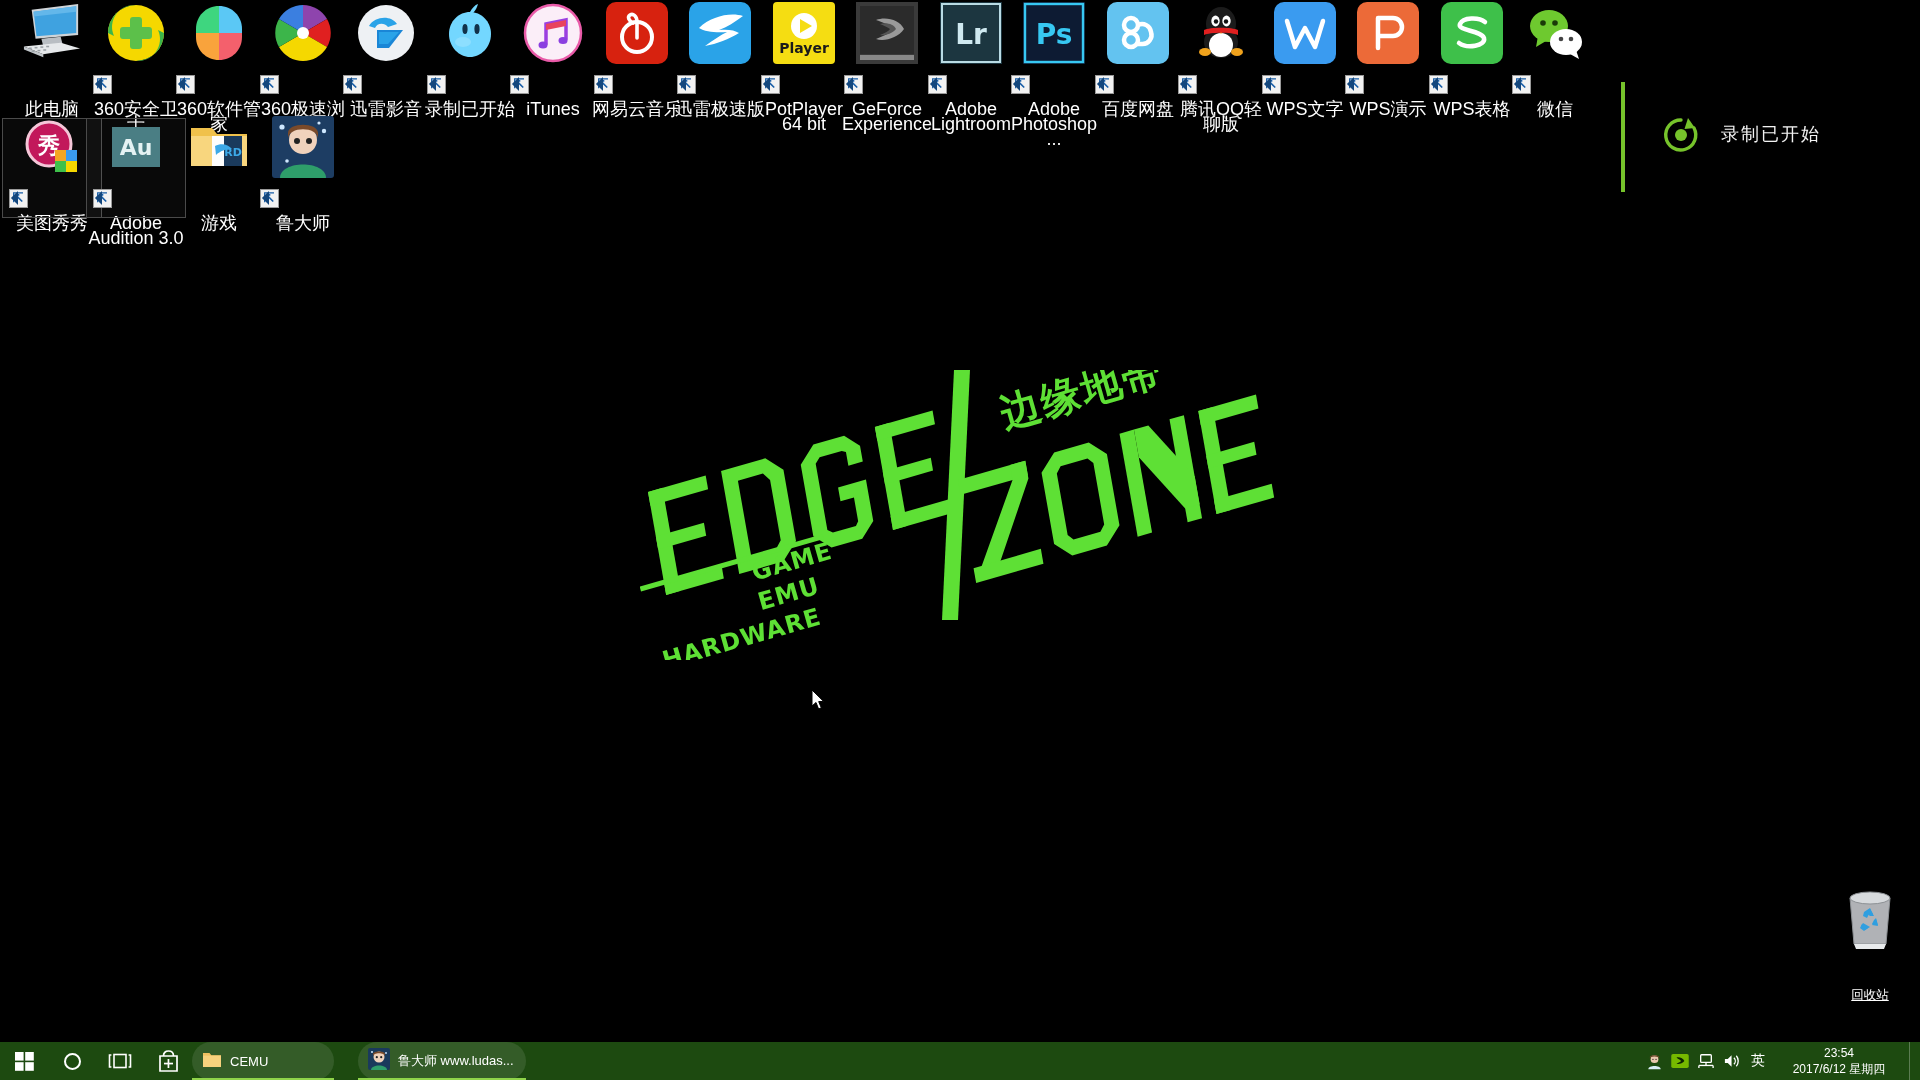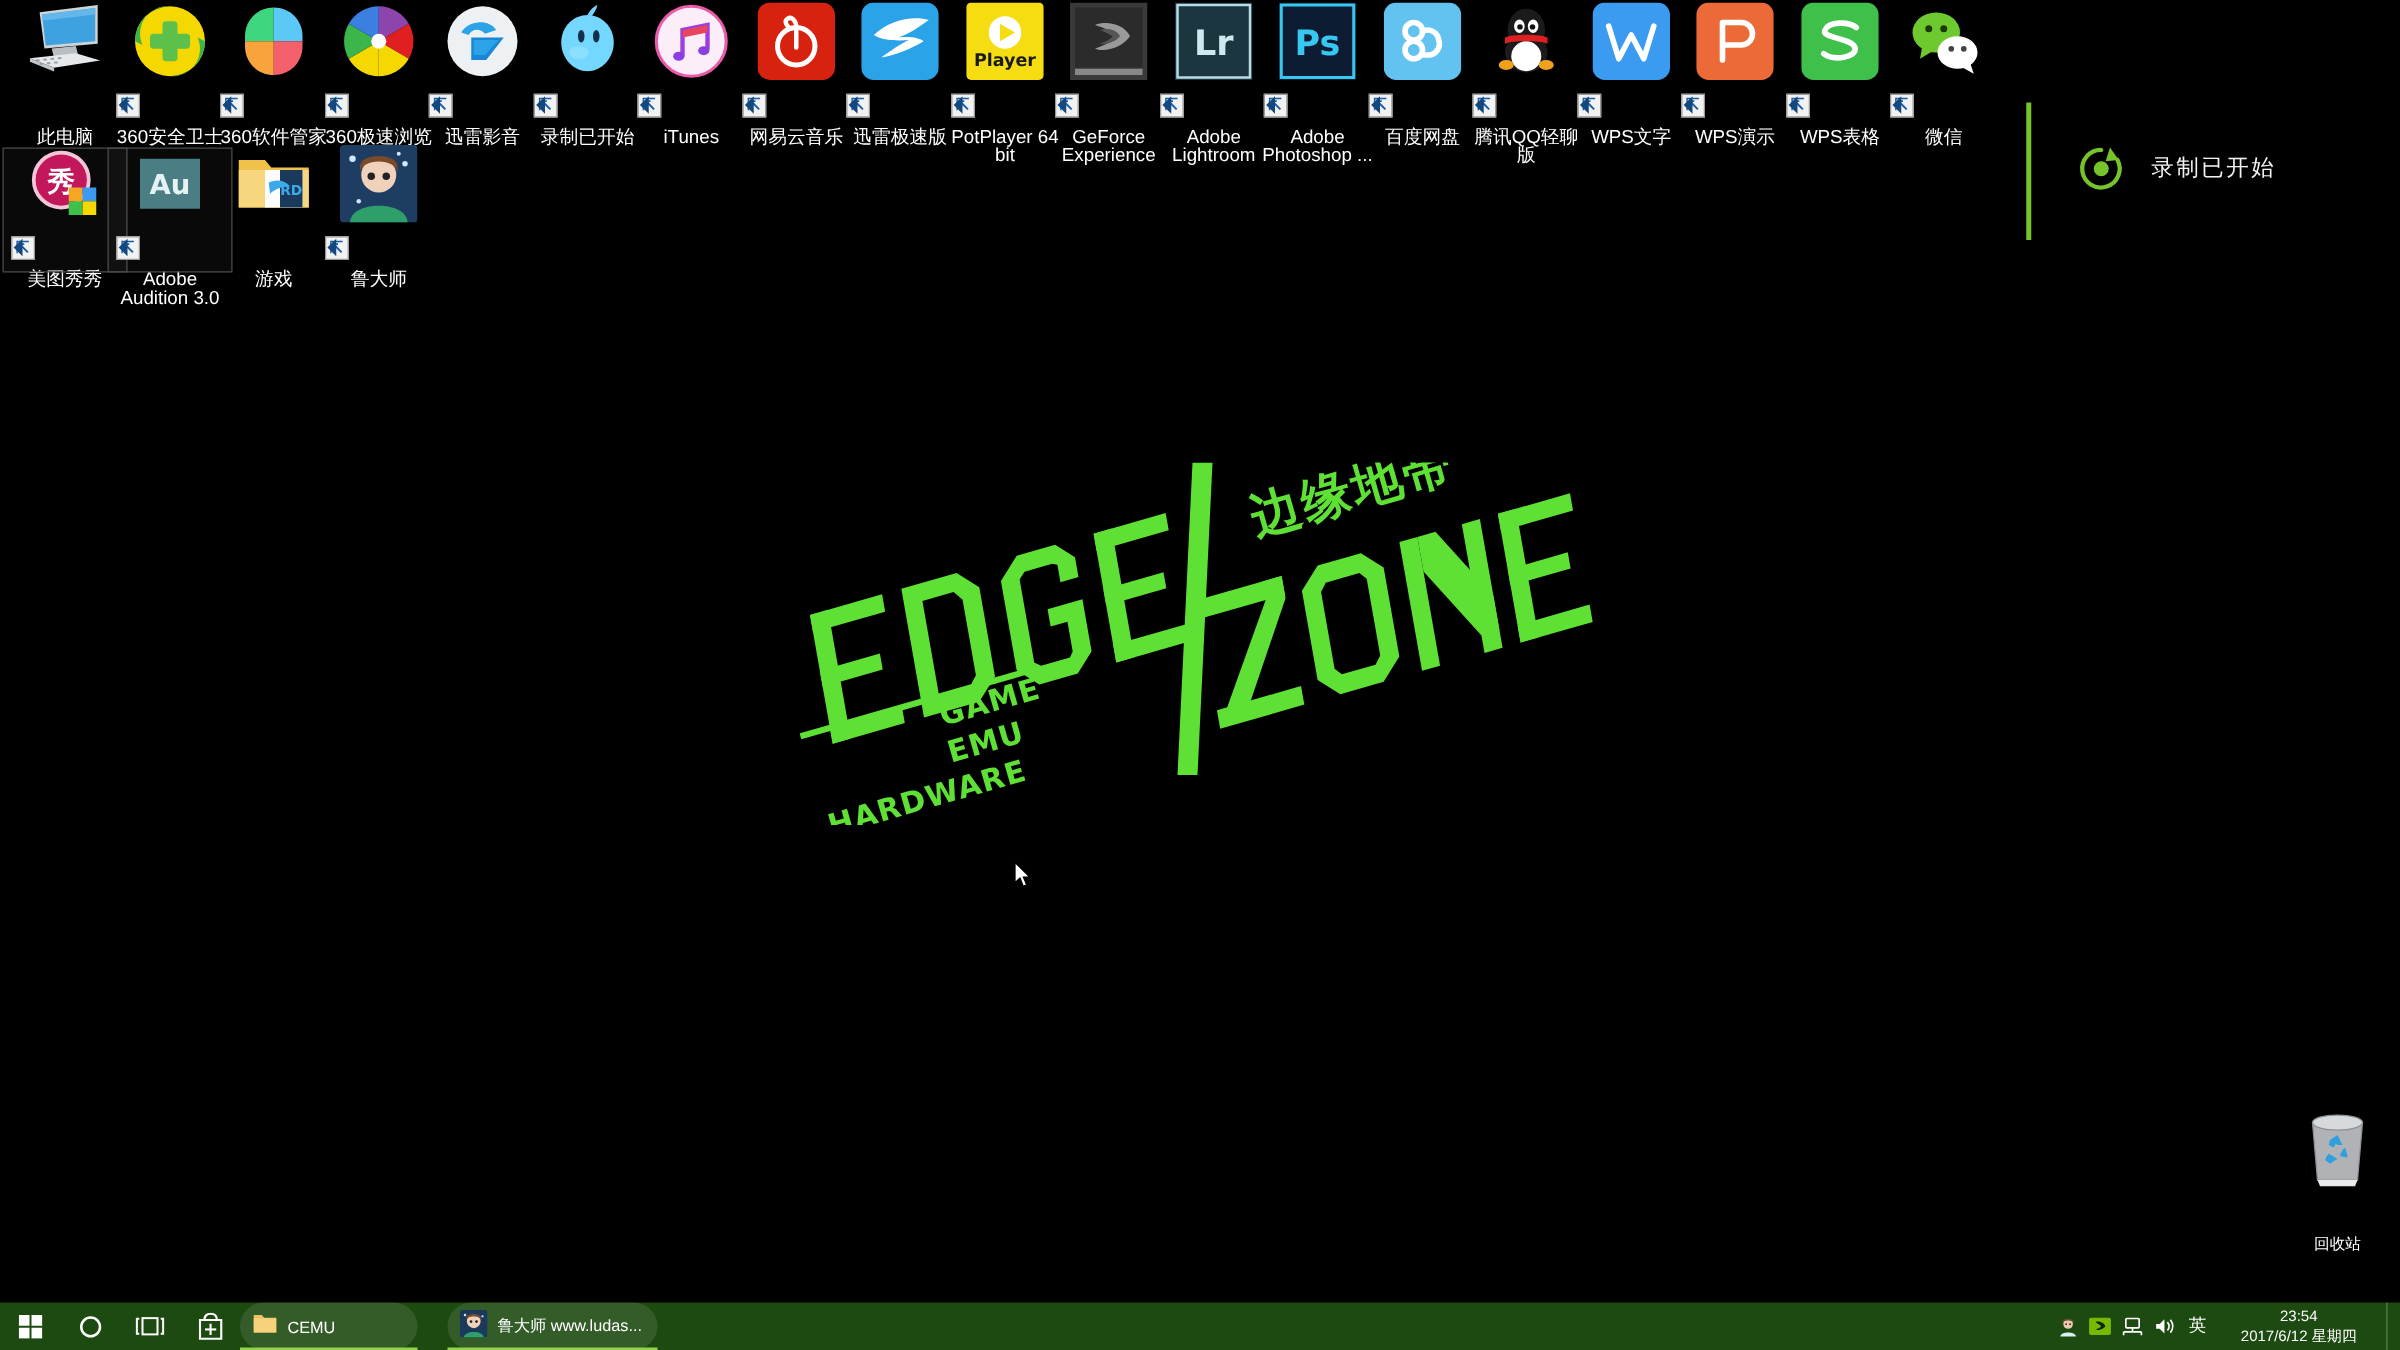--- a/index.html
+++ b/index.html
@@ -71,21 +71,21 @@
   .shortcut .arw {
     position: absolute;
     left: 2px; top: 2px;
     width: 12px; height: 12px;
     color: #1a5fa8;
     font-size: 13px;
     line-height: 12px;
     font-weight: bold;
   }
   .dlabel {
-    font-size: 15px;
+    font-size: 18px;
     line-height: 15px;
     color: #ffffff;
     text-shadow: 1px 1px 2px #000, 0 0 3px #000;
     word-wrap: break-word;
     padding: 0 2px;
   }
 
   
   #rec-overlay {
     position: absolute;
@@ -120,20 +120,21 @@
     width: 640px; height: 290px;
   }
 
   
   #recycle {
     position: absolute;
     left: 1822px; top: 888px;
     width: 96px;
     text-align: center;
     color: #fff;
+    text-decoration: underline;
   }
   #recycle .dlabel { font-size: 12.5px; }
 
   
   #cursor {
     position: absolute;
     left: 812px; top: 690px;
     width: 14px; height: 22px;
     pointer-events: none;
     z-index: 50;

